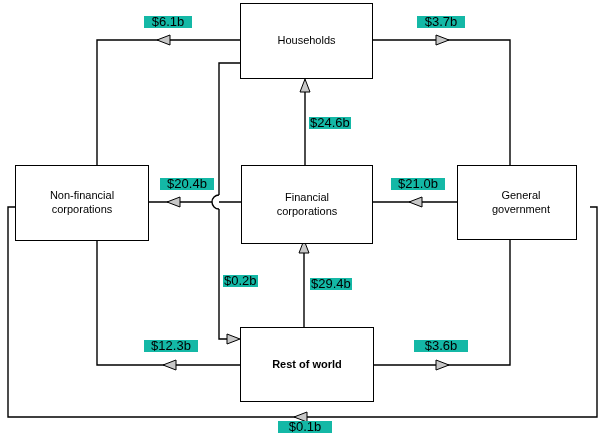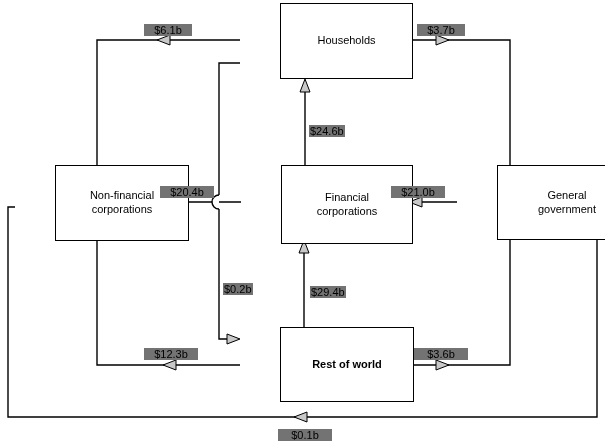--- a/index.html
+++ b/index.html
@@ -4,35 +4,34 @@
 <style>
   html,body{margin:0;padding:0;background:#fff;}
   .canvas{
     position:relative;width:605px;height:441px;background:#fff;
     font-family:"Liberation Sans",sans-serif;color:#000;overflow:hidden;
   }
   .canvas svg{position:absolute;left:0;top:0;}
   .node{
     position:absolute;box-sizing:border-box;border:1.5px solid #000;background:#fff;
     display:flex;align-items:center;justify-content:center;text-align:center;
-    font-size:11px;line-height:1.25;margin-left:40px;
+    font-size:11px;line-height:1.25;
   }
   .node .lbl{display:block;}
   .node-households{left:240px;top:3px;width:133px;height:76px;}
   .node-nonfinancial{left:15px;top:165px;width:134px;height:76px;}
   .node-nonfinancial .lbl{width:92px;}
   .node-financial{left:241px;top:165px;width:132px;height:79px;}
   .node-financial .lbl{width:84px;}
-  .node-government{left:457px;top:165px;width:132px;height:75px;padding-left:8px;}
+  .node-government{left:457px;top:165px;width:120px;height:75px;padding-left:8px;}
   .node-government .lbl{width:84px;}
   .node-restofworld{left:240px;top:327px;width:134px;height:75px;font-weight:bold;}
   .amt{
-    position:absolute;font-size:11px;line-height:12px;white-space:nowrap;background:#737373;
+    position:absolute;font-size:13px;line-height:12px;white-space:nowrap;background:#14b8a6;
     padding:0 1px;
-    margin-top:8px;
   }
   .amt.ctr{text-align:center;}
   .amt-0{left:144px;top:16px;width:46px;}
   .amt-1{left:417px;top:16px;width:46px;}
   .amt-2{left:160px;top:178px;width:52px;}
   .amt-3{left:391px;top:178px;width:52px;}
   .amt-4{left:309px;top:117px;}
   .amt-5{left:223px;top:275px;}
   .amt-6{left:310px;top:278px;}
   .amt-7{left:144px;top:340px;width:52px;}

